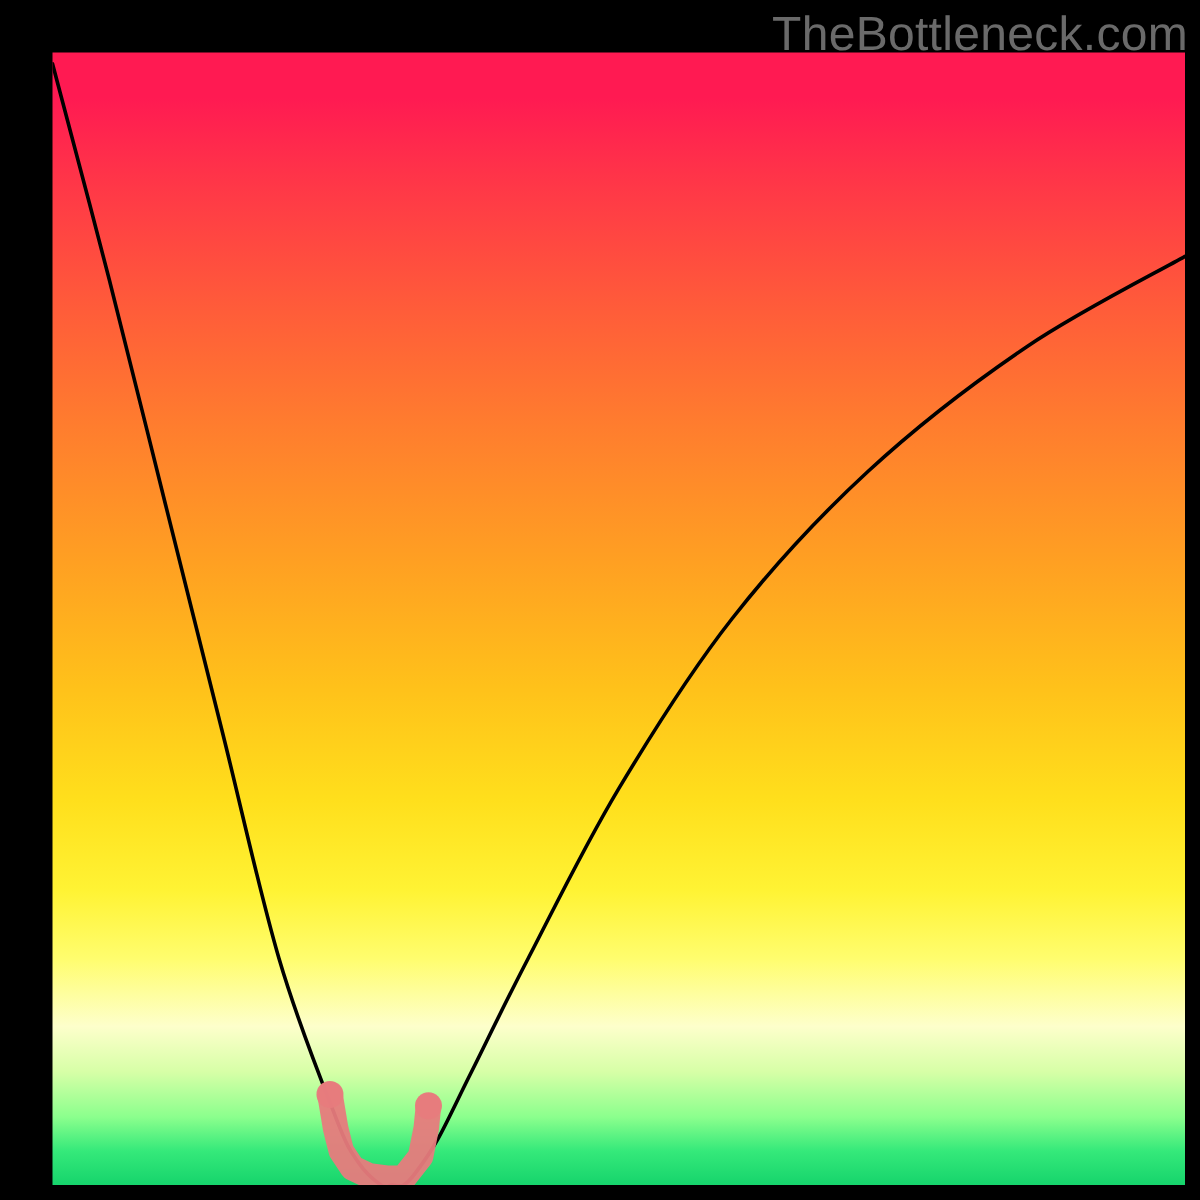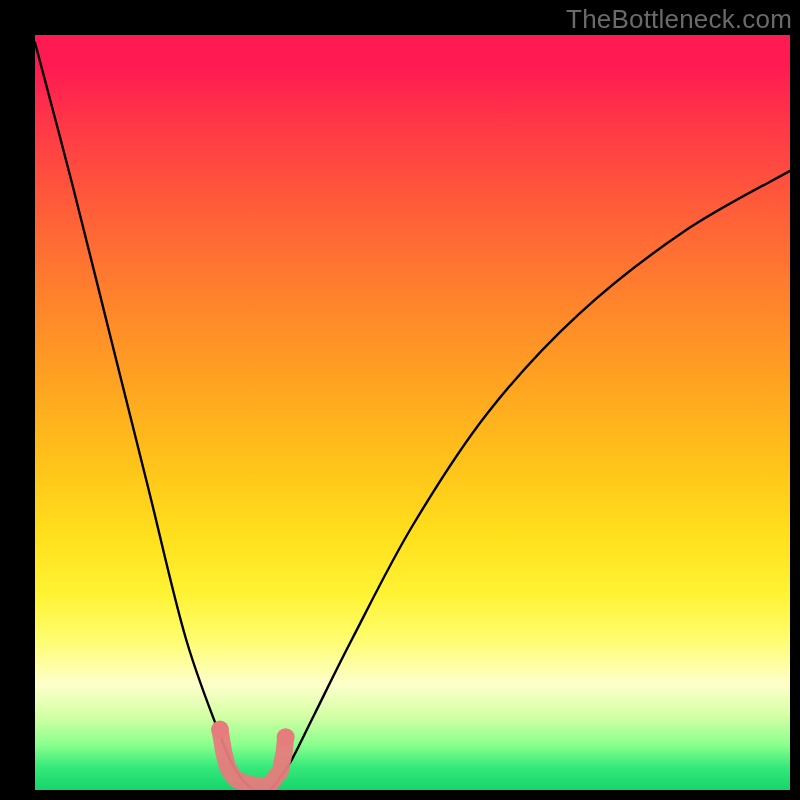--- a/index.html
+++ b/index.html
@@ -50,21 +50,21 @@
     left: 0;
     top: 0;
     width: 755px;
     height: 755px;
   }
   .watermark {
     position: absolute;
     top: 4px;
     right: 8px;
     color: #6a6a6a;
-    font-size: 26px;
+    font-size: 32px;
     letter-spacing: 0.2px;
     font-weight: 400;
     user-select: none;
   }
 </style>
 </head>
 <body>
 
 <div class="frame">
   <div class="plot">

